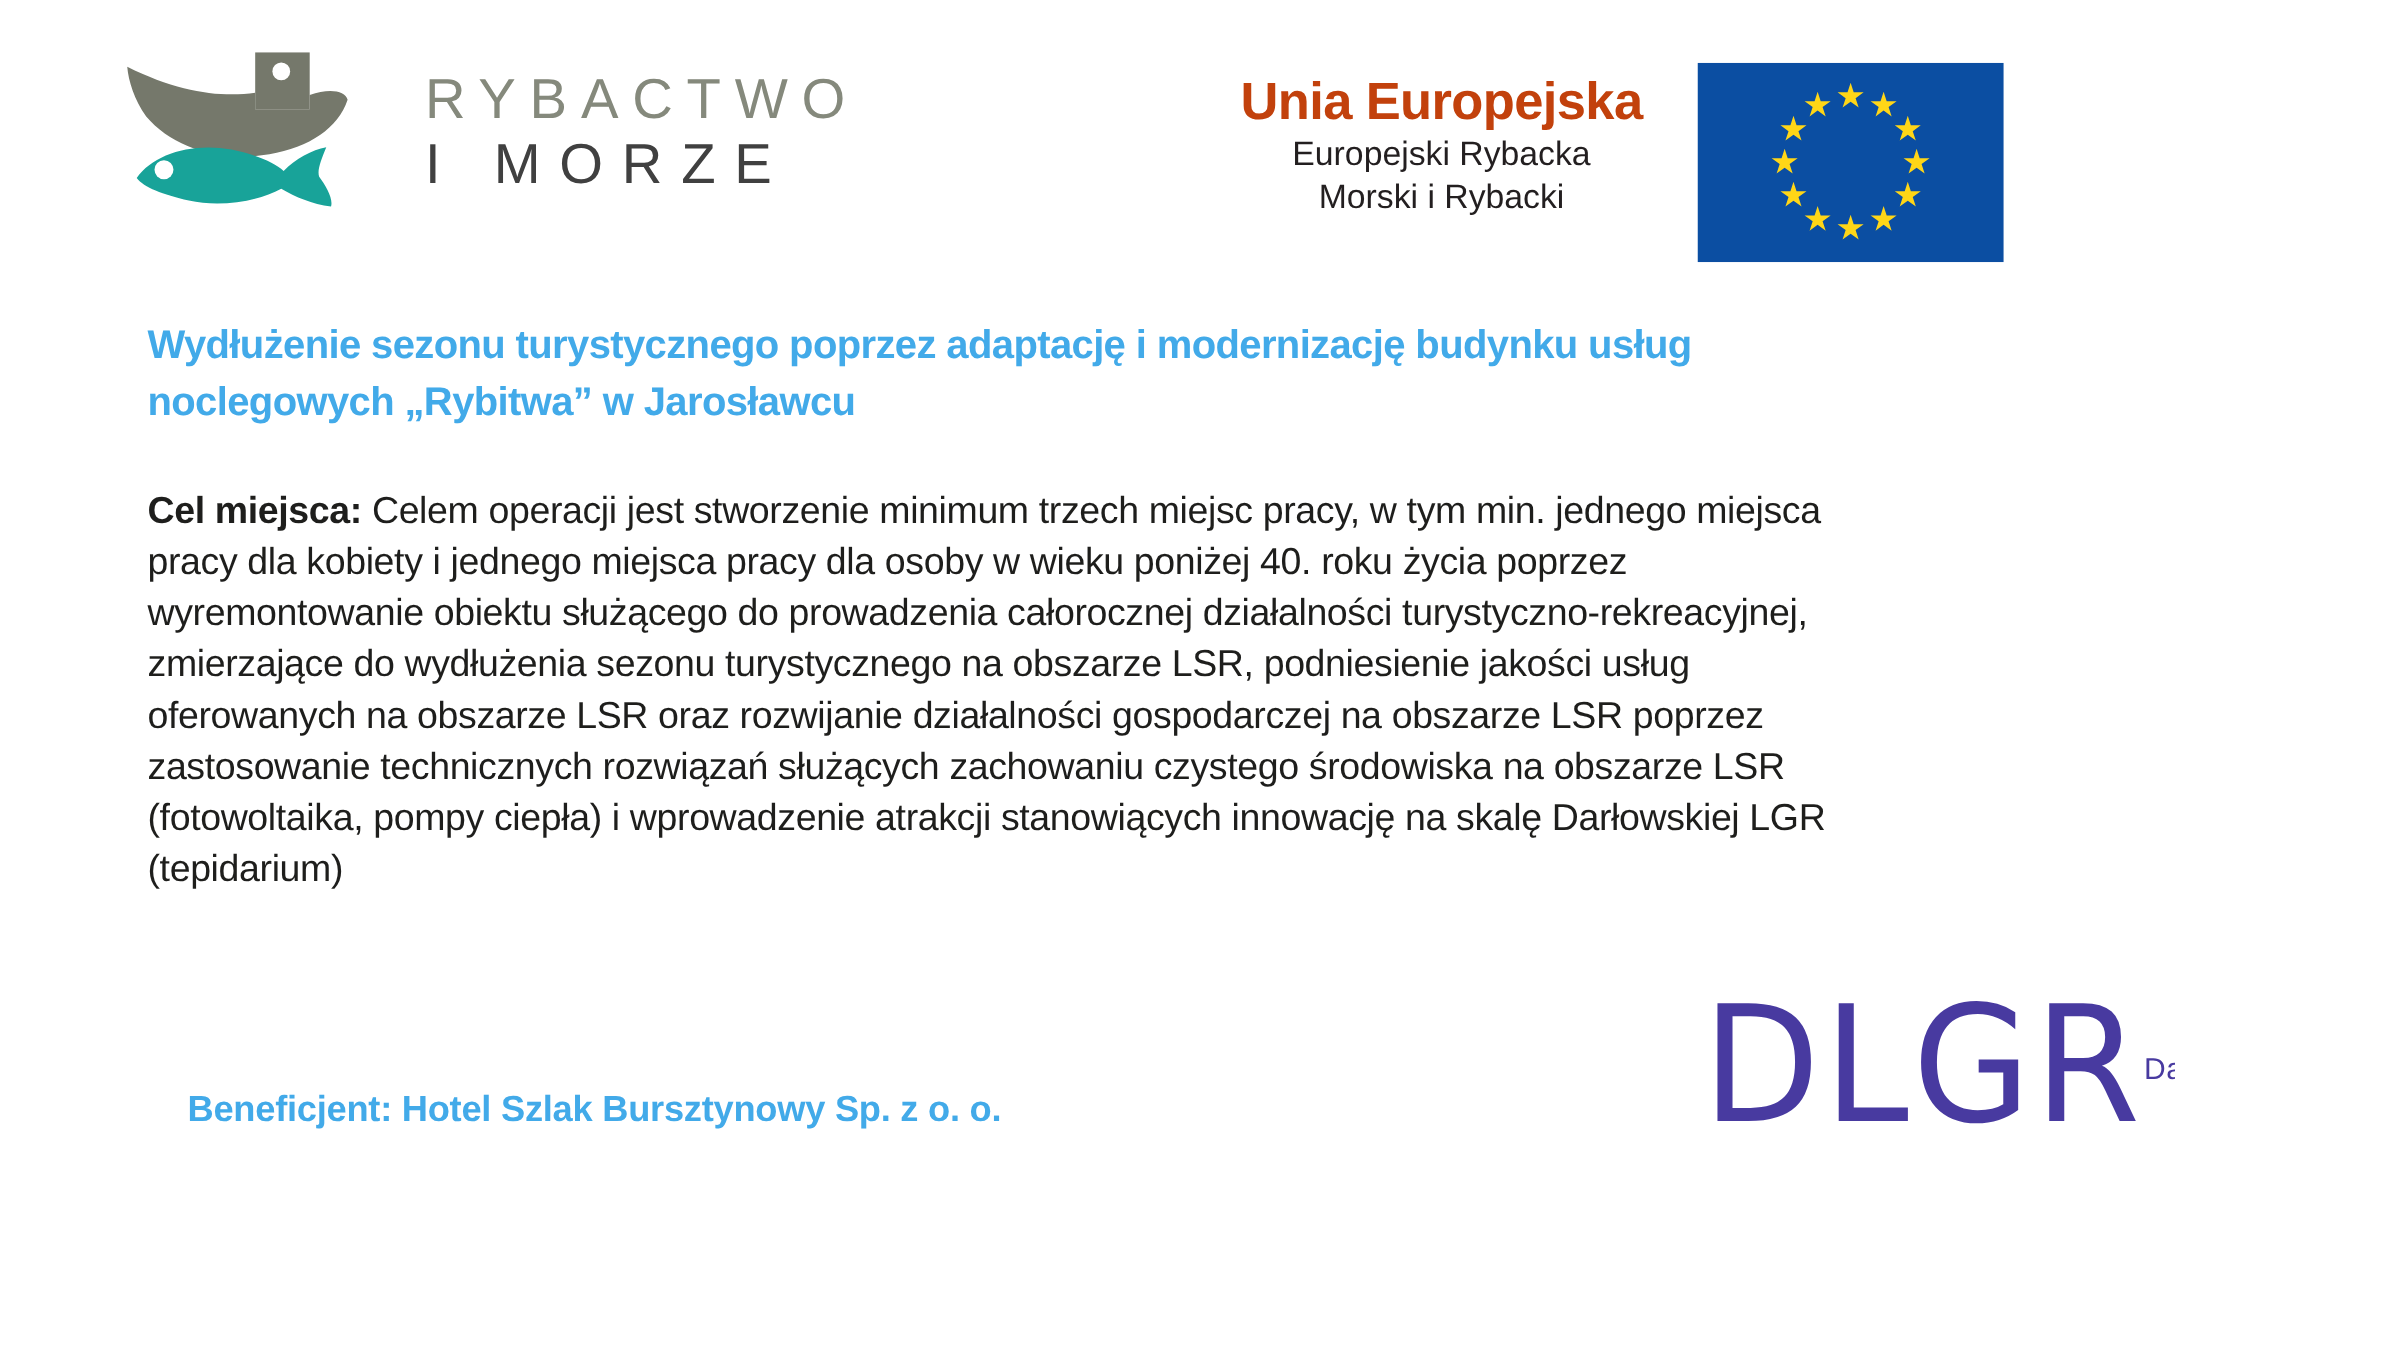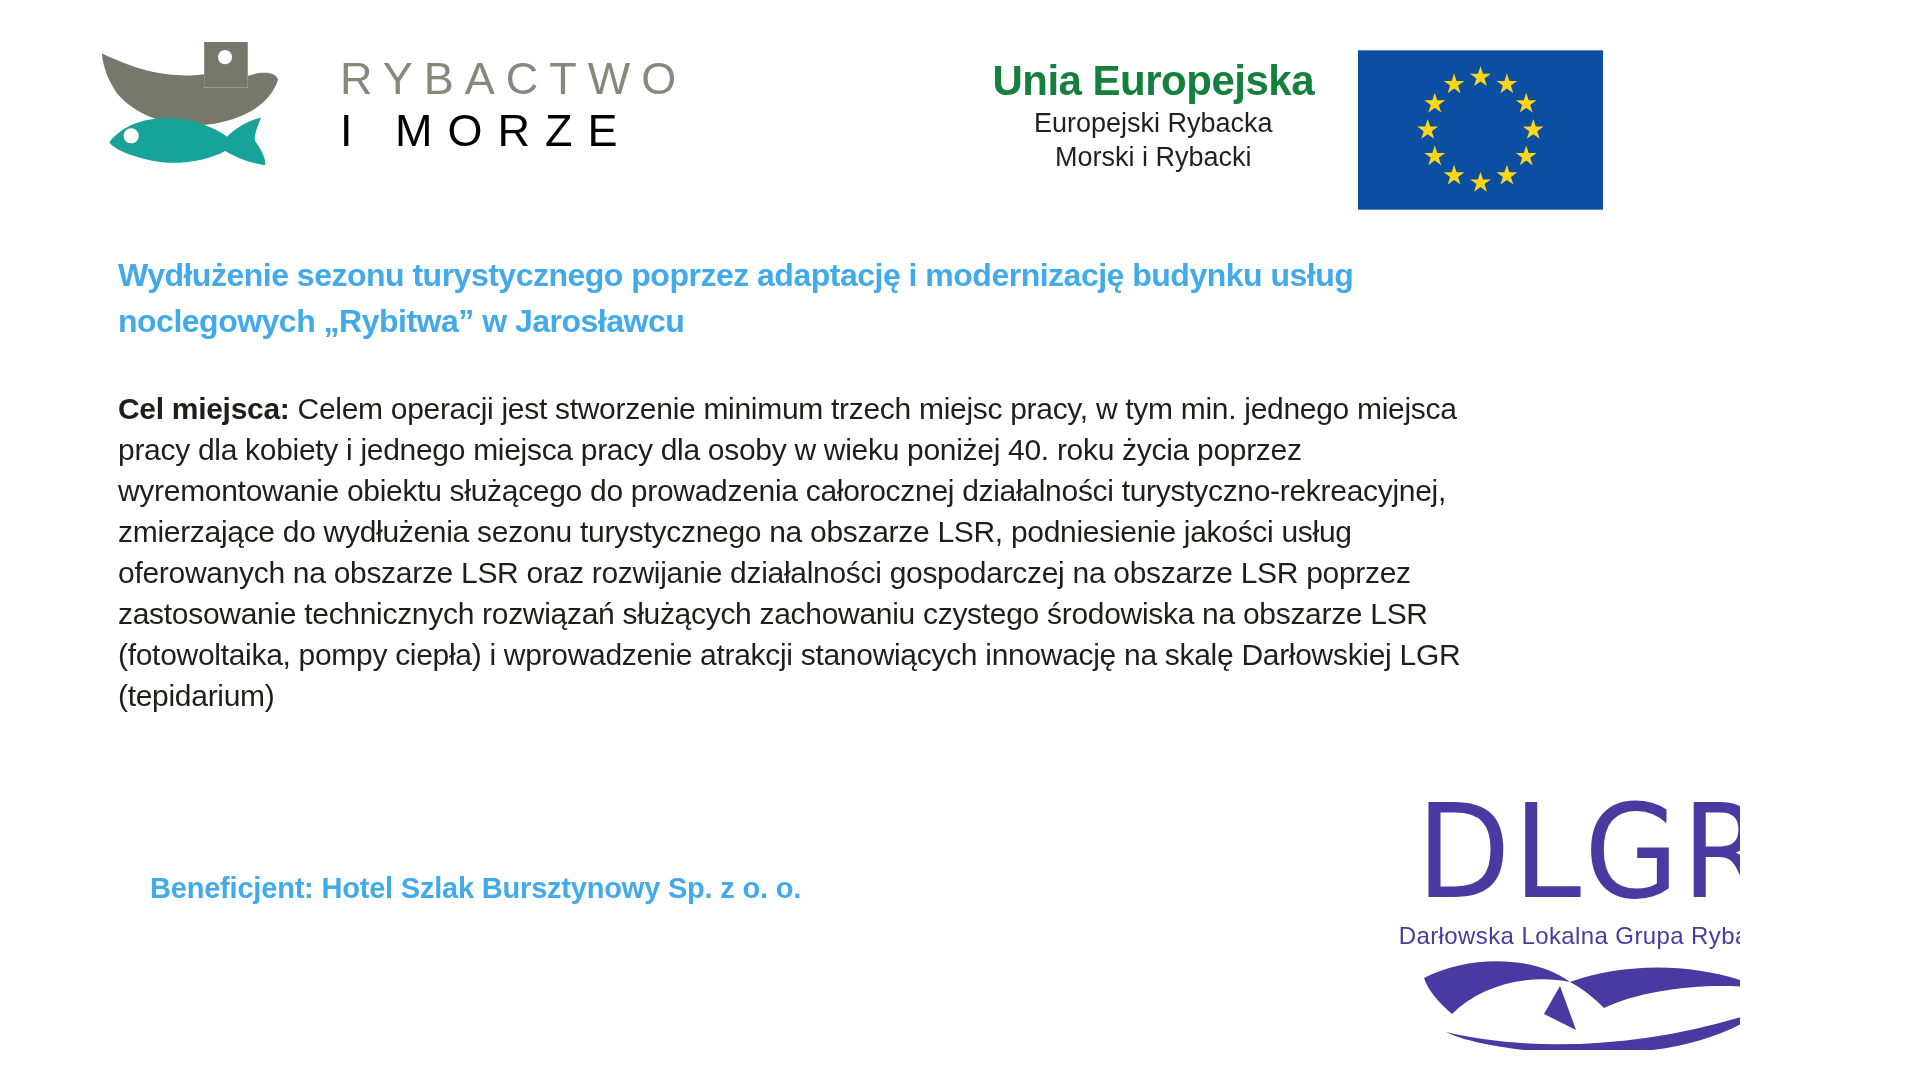--- a/index.html
+++ b/index.html
@@ -17,31 +17,31 @@
     display:flex;align-items:center;gap:24px;
   }
   .brand svg{display:block;}
   .brand-text{display:flex;flex-direction:column;justify-content:center;}
   .brand-line1{
     font-size:45px;letter-spacing:11px;line-height:52px;
     color:#85897c;font-weight:400;
   }
   .brand-line2{
     font-size:45px;letter-spacing:15px;line-height:52px;
-    color:#000000;font-weight:400;
+    color:#404040;font-weight:400;
   }
 
   
   .eu{
     position:absolute;top:50px;right:137px;
     display:flex;align-items:flex-start;gap:44px;
   }
   .eu-text{text-align:center;padding-top:6px;}
   .eu-title{
-    font-size:42px;font-weight:700;color:#15803d;line-height:50px;
+    font-size:42px;font-weight:700;color:#c2410c;line-height:50px;
     letter-spacing:-0.5px;
   }
   .eu-sub{font-size:27px;color:#231f20;line-height:34px;}
   .eu-flag{display:block;}
 
   
   .title{
     position:absolute;left:118px;top:252px;width:1345px;
     margin:0;
     font-size:32px;font-weight:700;letter-spacing:-0.5px;
@@ -59,22 +59,22 @@
 
   
   .beneficiary{
     position:absolute;left:150px;top:872px;
     font-size:29px;font-weight:700;color:#42aae9;
     letter-spacing:-0.2px;
   }
 
   
   .dlgr{
-    position:absolute;left:1414px;top:790px;width:358px;
-    display:flex;flex-direction:column;align-items:center;
+    position:absolute;left:1362px;top:790px;width:358px;
+    display:flex;flex-direction:row;align-items:center;
   }
   .dlgr-acronym{
     font-family:"DejaVu Sans",sans-serif;
     font-size:122px;line-height:118px;
     color:#483aa0;letter-spacing:3px;
     transform:scaleY(1.06);transform-origin:top center;
   }
   .dlgr-name{
     margin-top:14px;
     font-size:24px;color:#483aa0;letter-spacing:0.4px;

